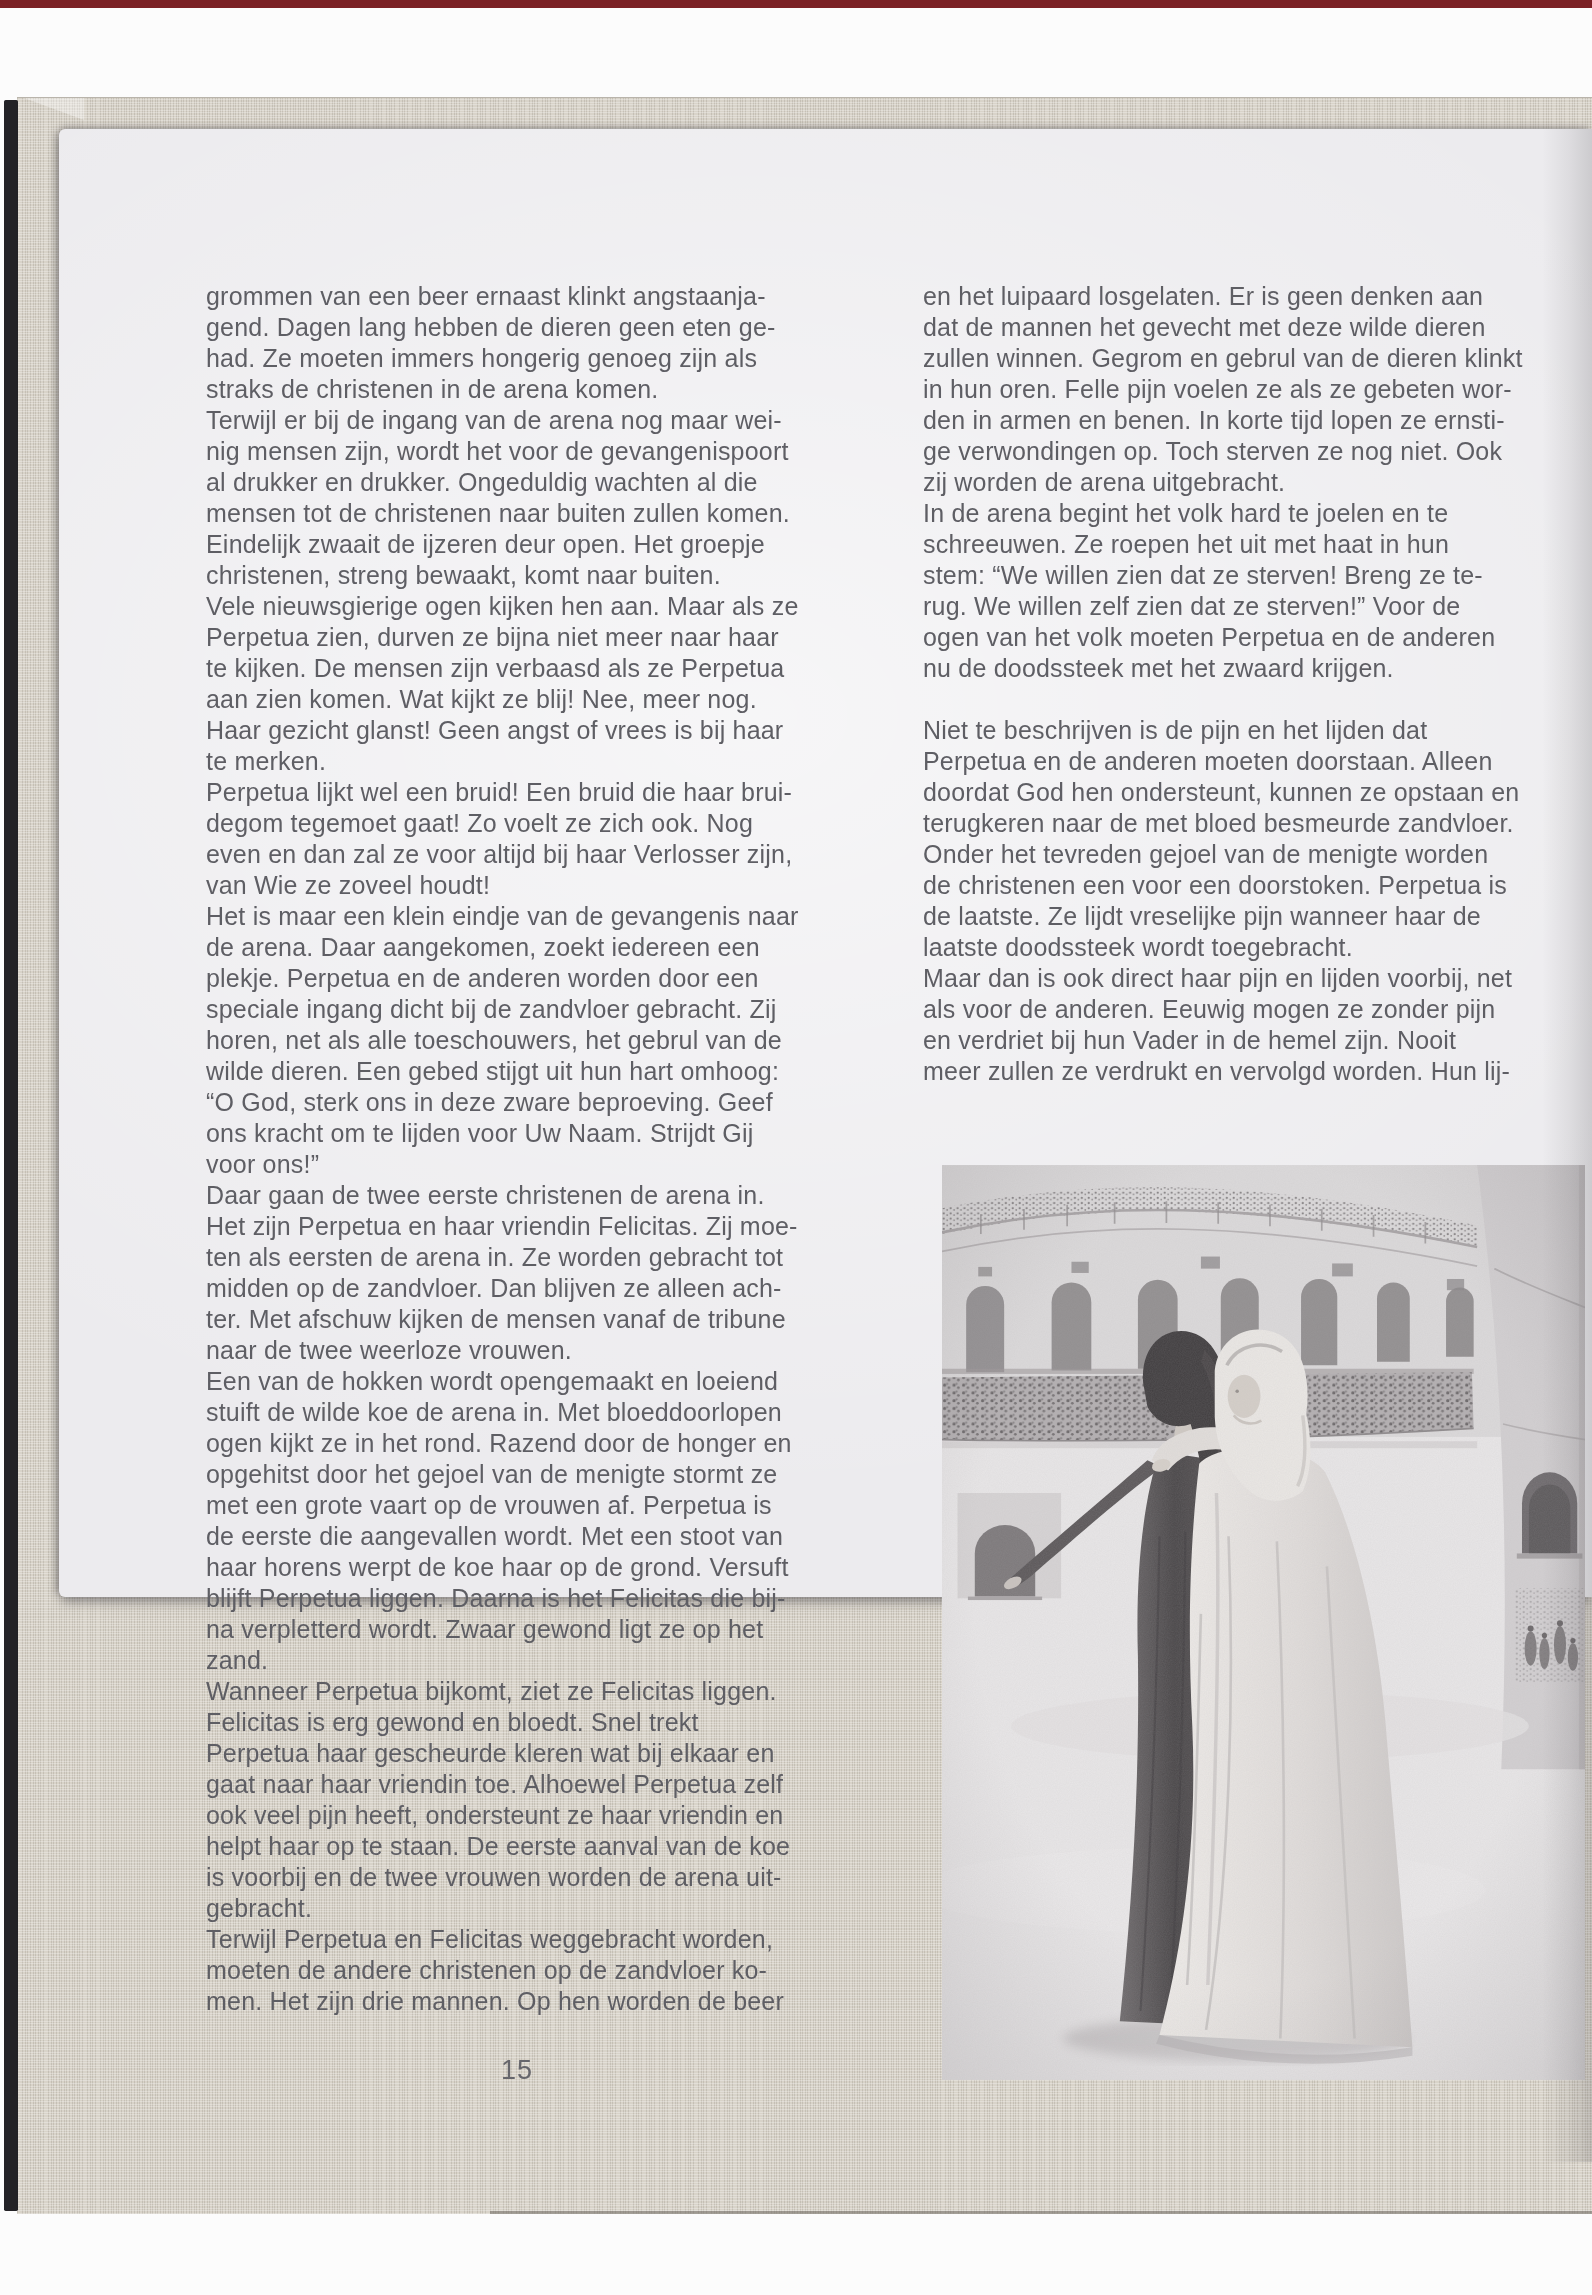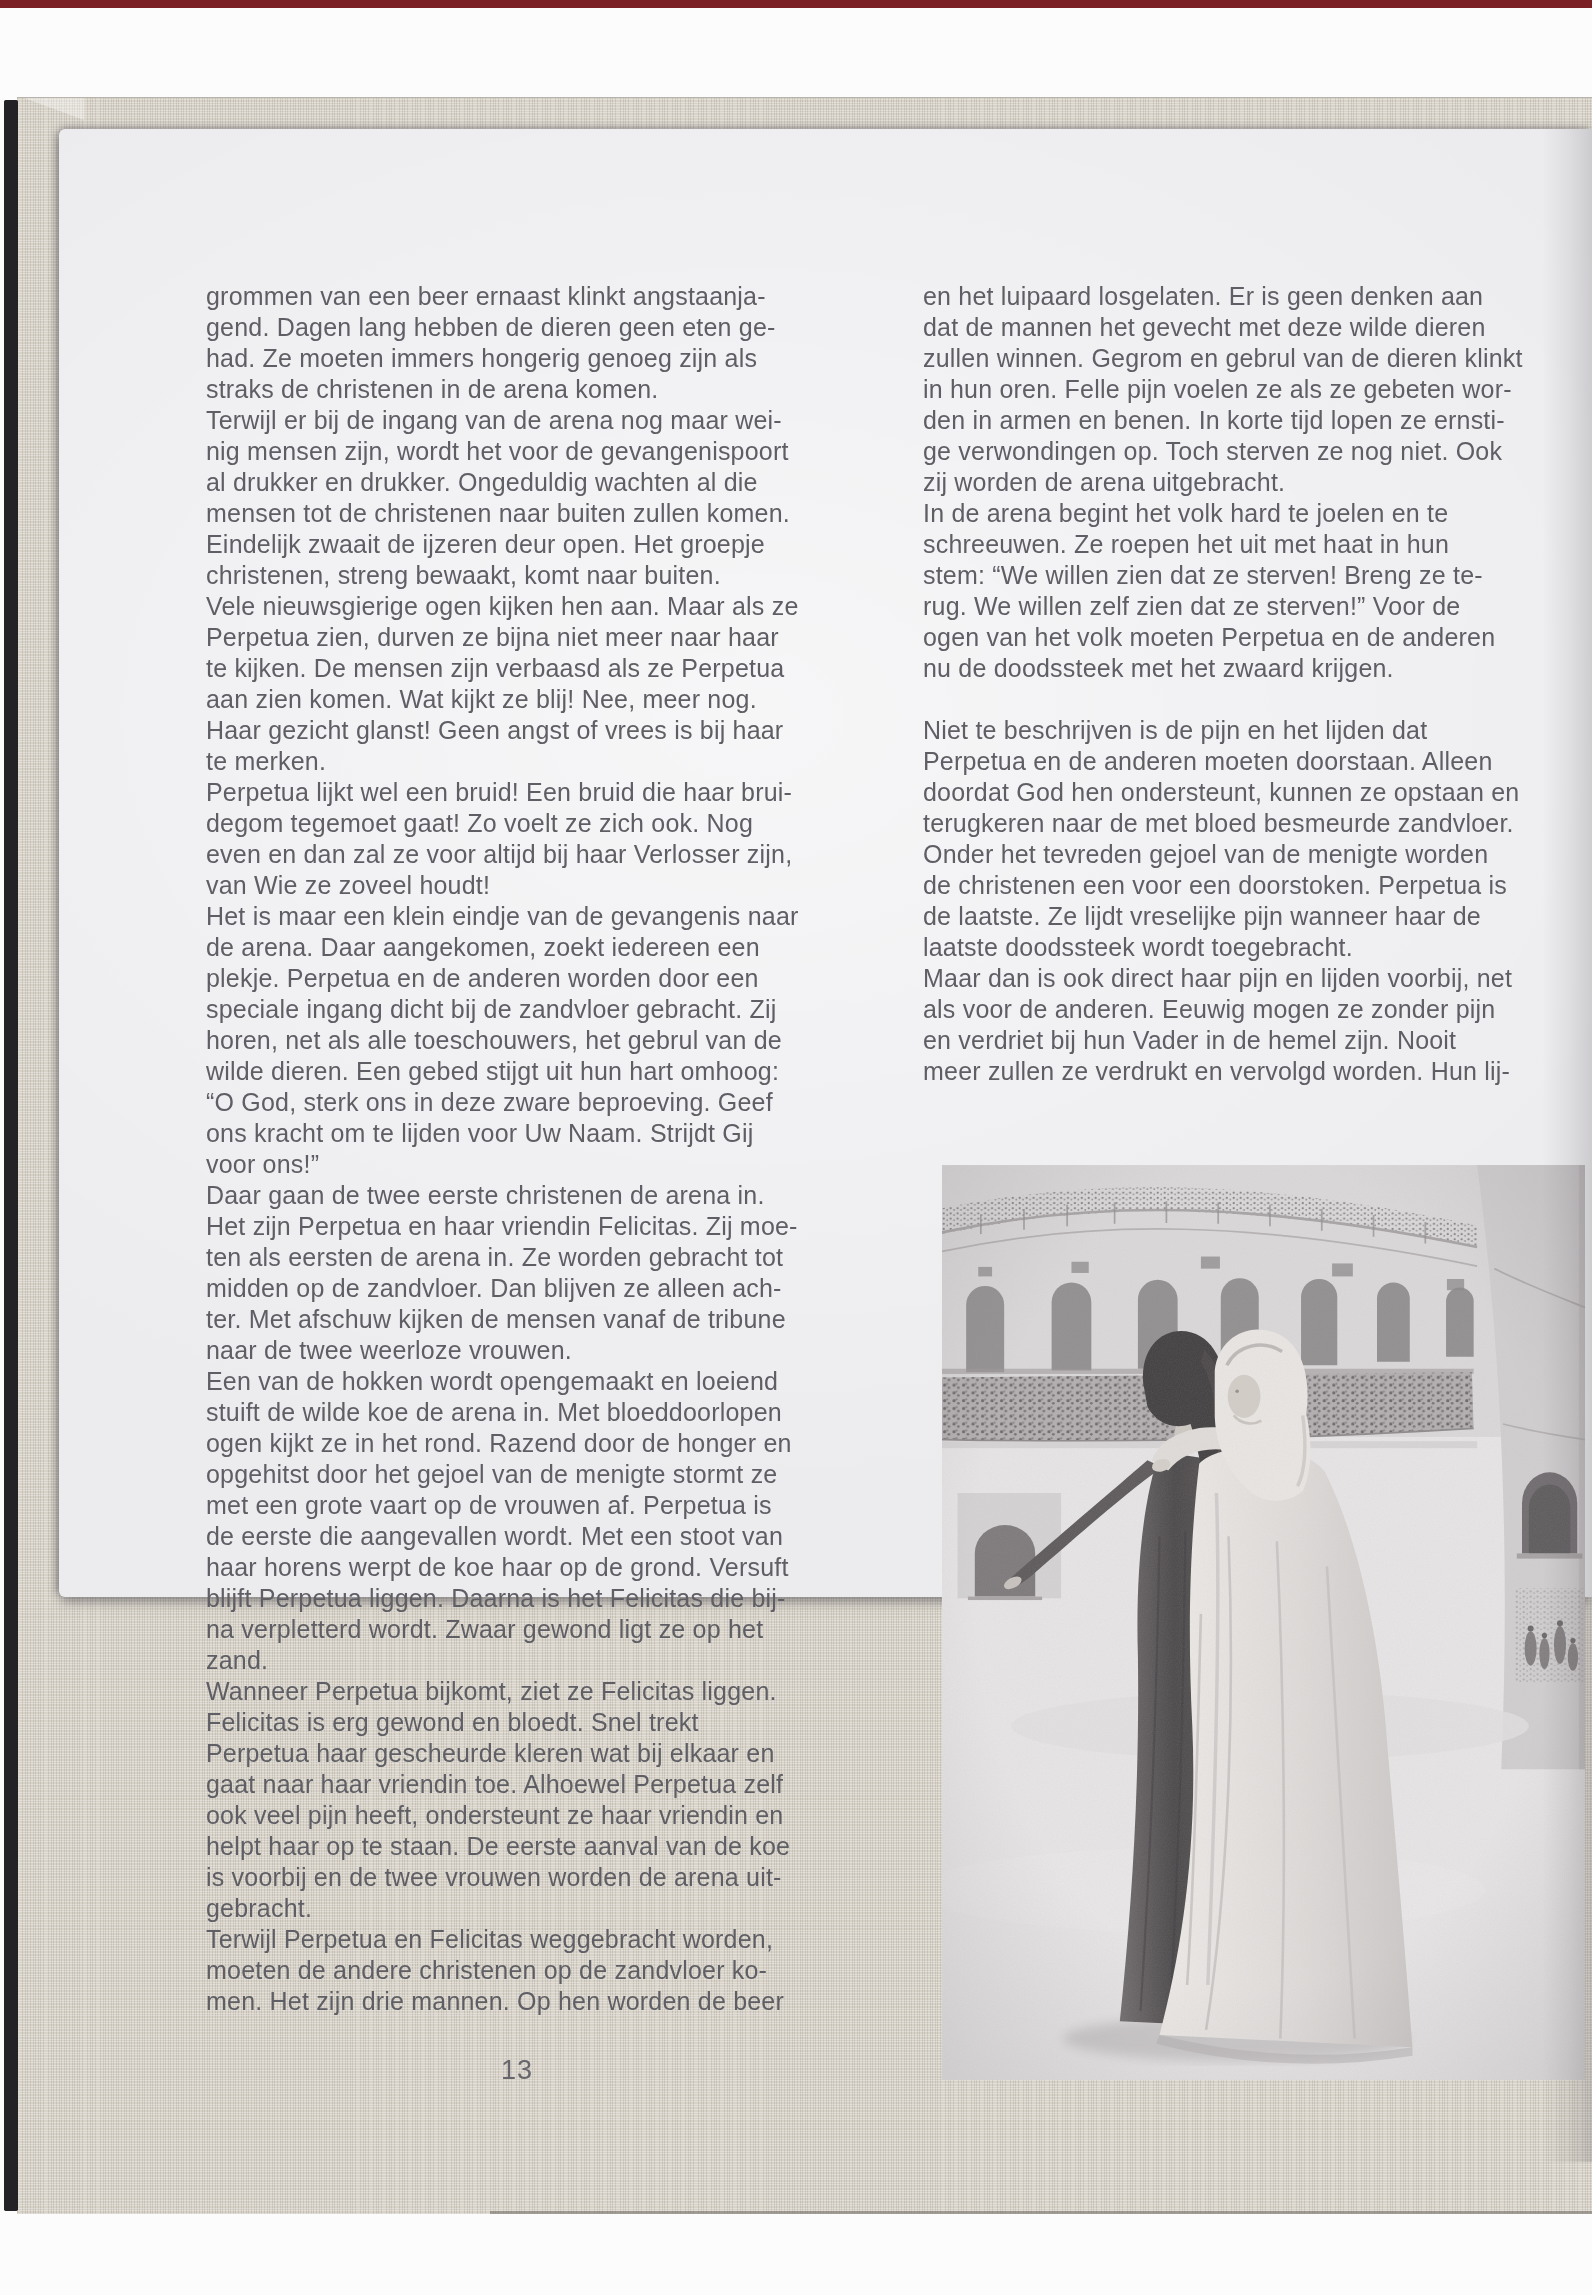--- a/index.html
+++ b/index.html
@@ -302,18 +302,18 @@
         <path d="M418,290 C423,330 420,356 412,372" stroke="#c2beba" stroke-width="4" fill="none" opacity=".6"></path>
         <ellipse cx="350" cy="268" rx="19" ry="25" fill="#d4cec8"></ellipse>
         <circle cx="342" cy="262" r="2" fill="#6d6866" opacity=".6"></circle>
         <path d="M338,290 C346,300 360,302 370,296" stroke="#b5afa9" stroke-width="3" fill="none" opacity=".6"></path>
 
         <rect width="745" height="1060" filter="url(#grain)"></rect>
         <rect width="745" height="1060" fill="url(#vign)"></rect>
       </svg>
     </figure>
 
-    <div class="page-number">13</div>
+    <div class="page-number">15</div>
   </div>
 
   <div class="right-edge-shade"></div>
 </div>
 
 
 </body></html>

